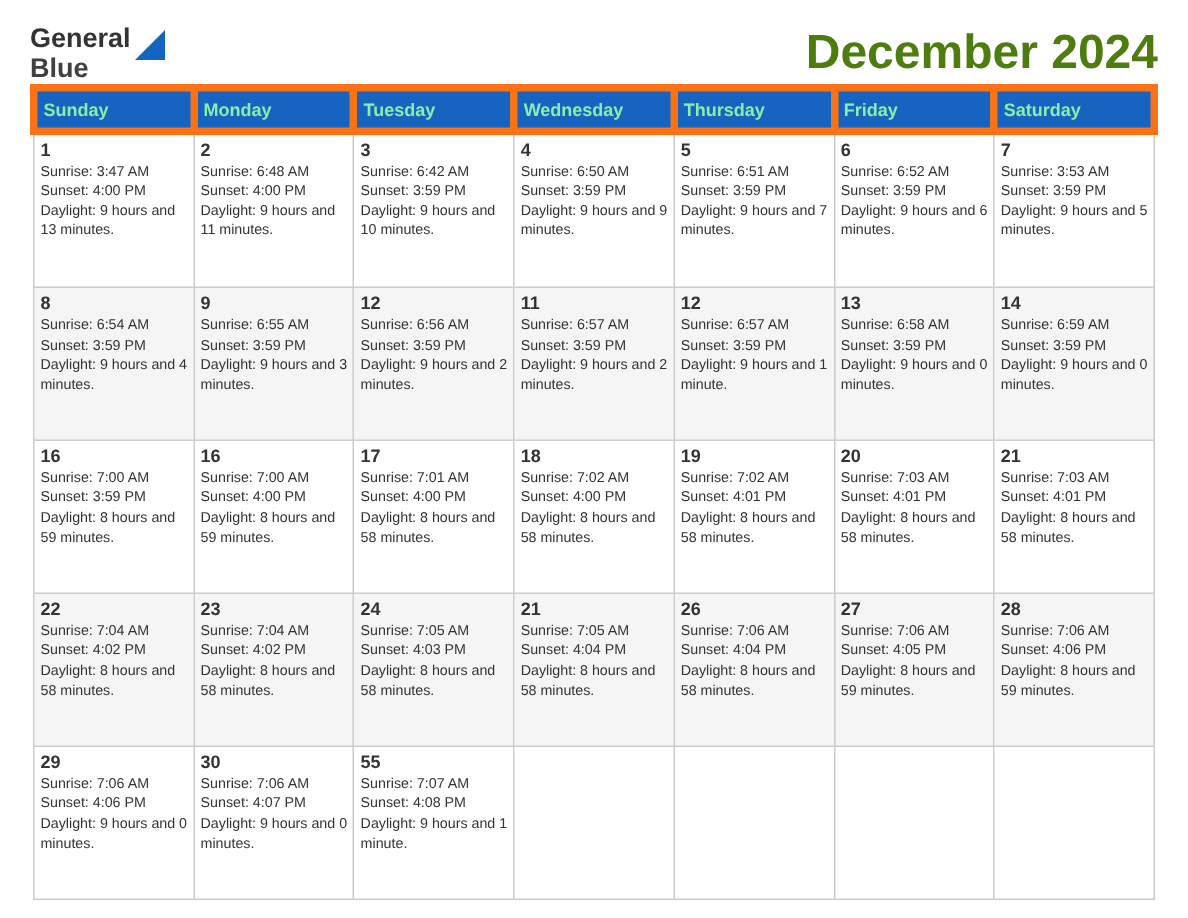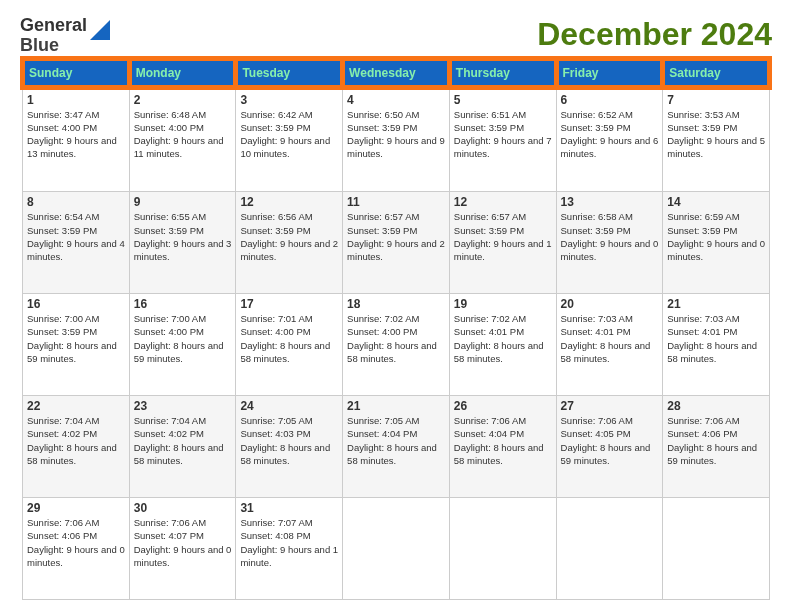--- a/index.html
+++ b/index.html
@@ -356,21 +356,21 @@
       </td>
           <td>
         <span class="day-number">30</span>
         <div class="day-info">
           <span>Sunrise: 7:06 AM</span><br>
           <span>Sunset: 4:07 PM</span><br>
           <span>Daylight: 9 hours and 0 minutes.</span>
         </div>
       </td>
           <td>
-        <span class="day-number">31</span>
+        <span class="day-number">55</span>
         <div class="day-info">
           <span>Sunrise: 7:07 AM</span><br>
           <span>Sunset: 4:08 PM</span><br>
           <span>Daylight: 9 hours and 1 minute.</span>
         </div>
       </td>
           <td class="empty"></td>
           <td class="empty"></td>
           <td class="empty"></td>
           <td class="empty"></td>

